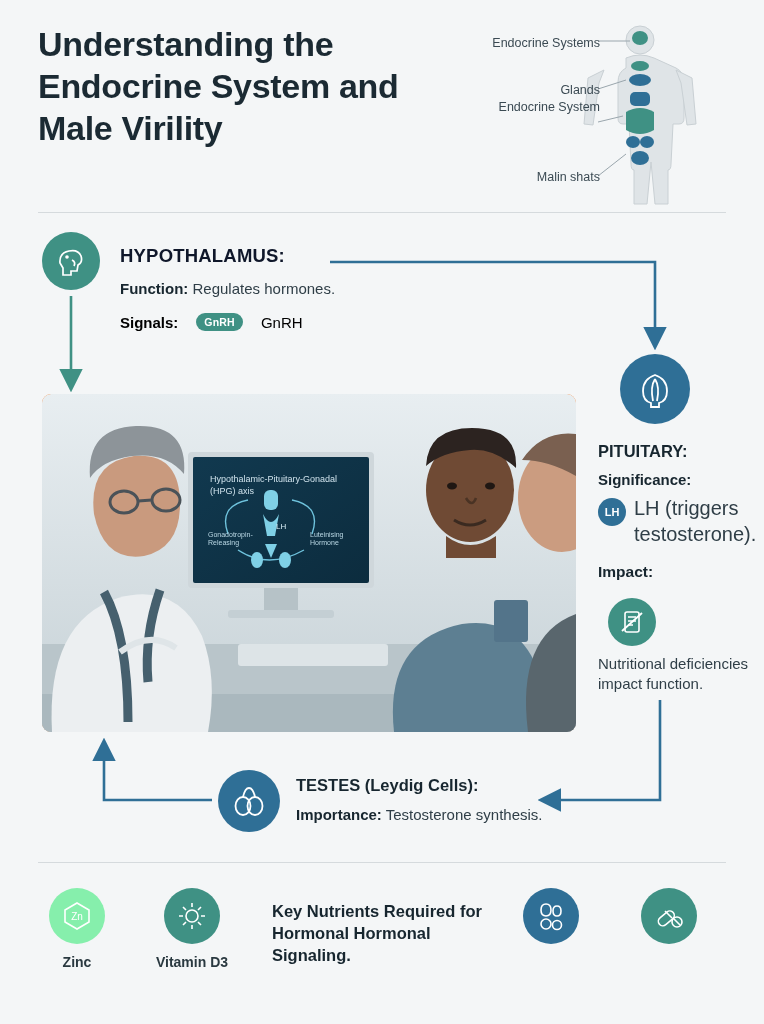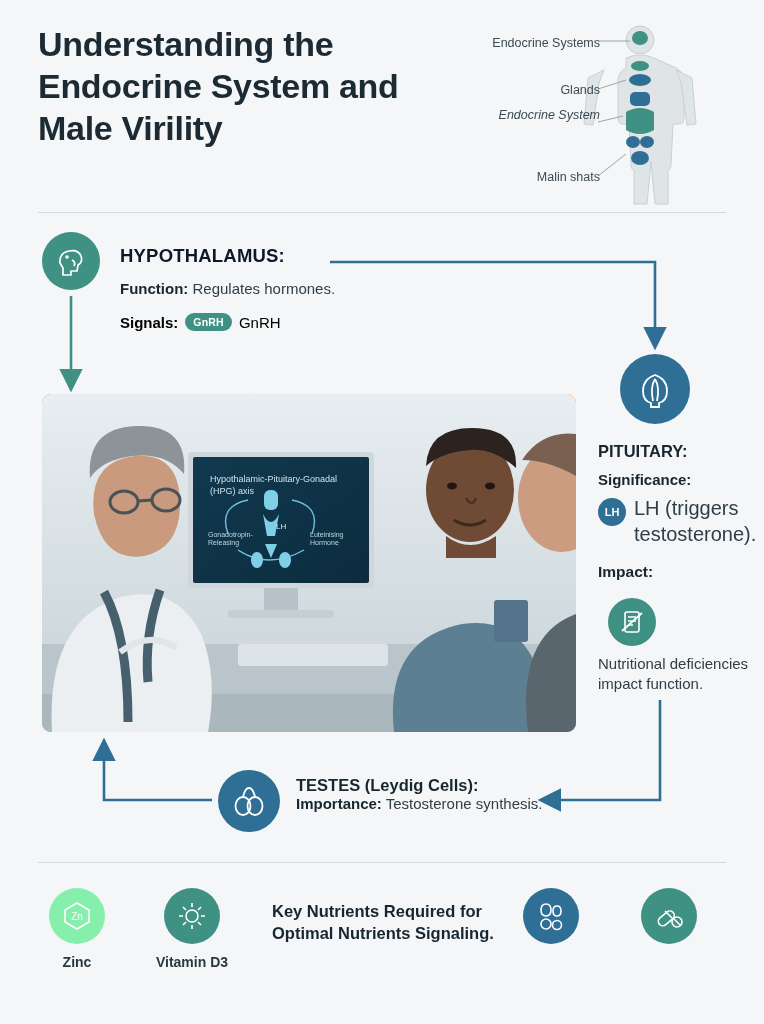--- a/index.html
+++ b/index.html
@@ -33,21 +33,21 @@
   .body-diagram {
     position: absolute; left: 480px; top: 18px; width: 250px; height: 190px;
   }
   .body-labels {
     position: absolute; left: 0; top: 0; width: 120px;
     text-align: right; font-size: 12.5px; color: #3b4a53; line-height: 1.25;
   }
   .body-label { position: absolute; right: 0; width: 115px; text-align: right; }
   .lbl-1 { top: 18px; }
   .lbl-2 { top: 65px; }
-  .lbl-3 { top: 90px; font-style: italic; }
+  .lbl-3 { top: 82px; }
   .lbl-4 { top: 152px; }
 
   
   .footer-divider {
     position: absolute; left: 38px; top: 862px; width: 688px; height: 1px;
     background: #d5dadd;
   }
 
   
   .circle-icon {
@@ -57,21 +57,21 @@
   .hypo-icon {
     position: absolute; left: 42px; top: 232px; width: 58px; height: 58px;
     background: #3f9184;
   }
   .hypo-text { position: absolute; left: 120px; top: 245px; width: 250px; }
   .h-head {
     font-size: 18.5px; font-weight: bold; color: #0f172a; letter-spacing: 0.2px;
   }
   .h-row { margin-top: 12px; font-size: 15px; color: #2f3e47; line-height: 1.35; }
   .h-row b { color: #17262f; }
-  .signals-row { margin-top: 14px; font-size: 15px; display: flex; align-items: center; gap: 7px; }
+  .signals-row { margin-top: 14px; font-size: 15px; display: flex; align-items: center; gap: 18px; }
   .pill {
     background: #3f9184; color: #fff; font-size: 10.5px; font-weight: bold;
     border-radius: 11px; padding: 3px 8px; letter-spacing: 0.2px;
   }
 
   
   .pit-icon {
     position: absolute; left: 620px; top: 354px; width: 70px; height: 70px;
     background: #2f6f96;
   }
@@ -102,21 +102,21 @@
   }
   .photo svg { display: block; }
 
   
   .testes-icon {
     position: absolute; left: 218px; top: 770px; width: 62px; height: 62px;
     background: #2f6f96;
   }
   .testes-text { position: absolute; left: 296px; top: 776px; width: 330px; }
   .t-head { font-size: 16.5px; font-weight: bold; color: #17262f; }
-  .t-sub { font-size: 15px; color: #2f3e47; }
+  .t-sub { margin-top: 11px; font-size: 15px; color: #2f3e47; }
   .t-sub b { color: #17262f; }
 
   
   .nut { position: absolute; text-align: center; }
   .nut .circle-icon { margin: 0 auto; }
   .nut-label { margin-top: 10px; font-size: 14px; color: #2a3940; font-weight: bold; }
   .nut-1 { left: 44px; top: 888px; width: 66px; }
   .nut-2 { left: 142px; top: 888px; width: 100px; }
   .nut-4 { left: 518px; top: 888px; width: 66px; }
   .nut-5 { left: 636px; top: 888px; width: 66px; }
@@ -346,21 +346,21 @@
   <div class="nut nut-2">
     <div class="circle-icon" style="width:56px;height:56px;background:#3f9184;">
       <svg width="32" height="32" viewBox="0 0 32 32" fill="none" stroke="#ffffff" stroke-width="1.6">
         <circle cx="16" cy="16" r="6"></circle>
         <path d="M16 3 v4 M16 25 v4 M3 16 h4 M25 16 h4 M7 7 l3 3 M22 22 l3 3 M25 7 l-3 3 M10 22 l-3 3"></path>
       </svg>
     </div>
     <div class="nut-label">Vitamin D3</div>
   </div>
 
-  <div class="nut-center">Key Nutrients Required for Optimal Nutrients Signaling.</div>
+  <div class="nut-center">Key Nutrients Required for Hormonal Hormonal Signaling.</div>
 
   <div class="nut nut-4">
     <div class="circle-icon" style="width:56px;height:56px;background:#2f6f96;">
       <svg width="32" height="32" viewBox="0 0 32 32" fill="none" stroke="#ffffff" stroke-width="1.6">
         <path d="M11 4 q5 0 5 6 q0 6 -5 6 q-5 0 -5 -6 q0 -6 5 -6 z"></path>
         <path d="M22 6 q4 0 4 5 q0 5 -4 5 q-4 0 -4 -5 q0 -5 4 -5 z"></path>
         <circle cx="11" cy="24" r="5"></circle>
         <circle cx="22" cy="25" r="4.5"></circle>
       </svg>
     </div>

